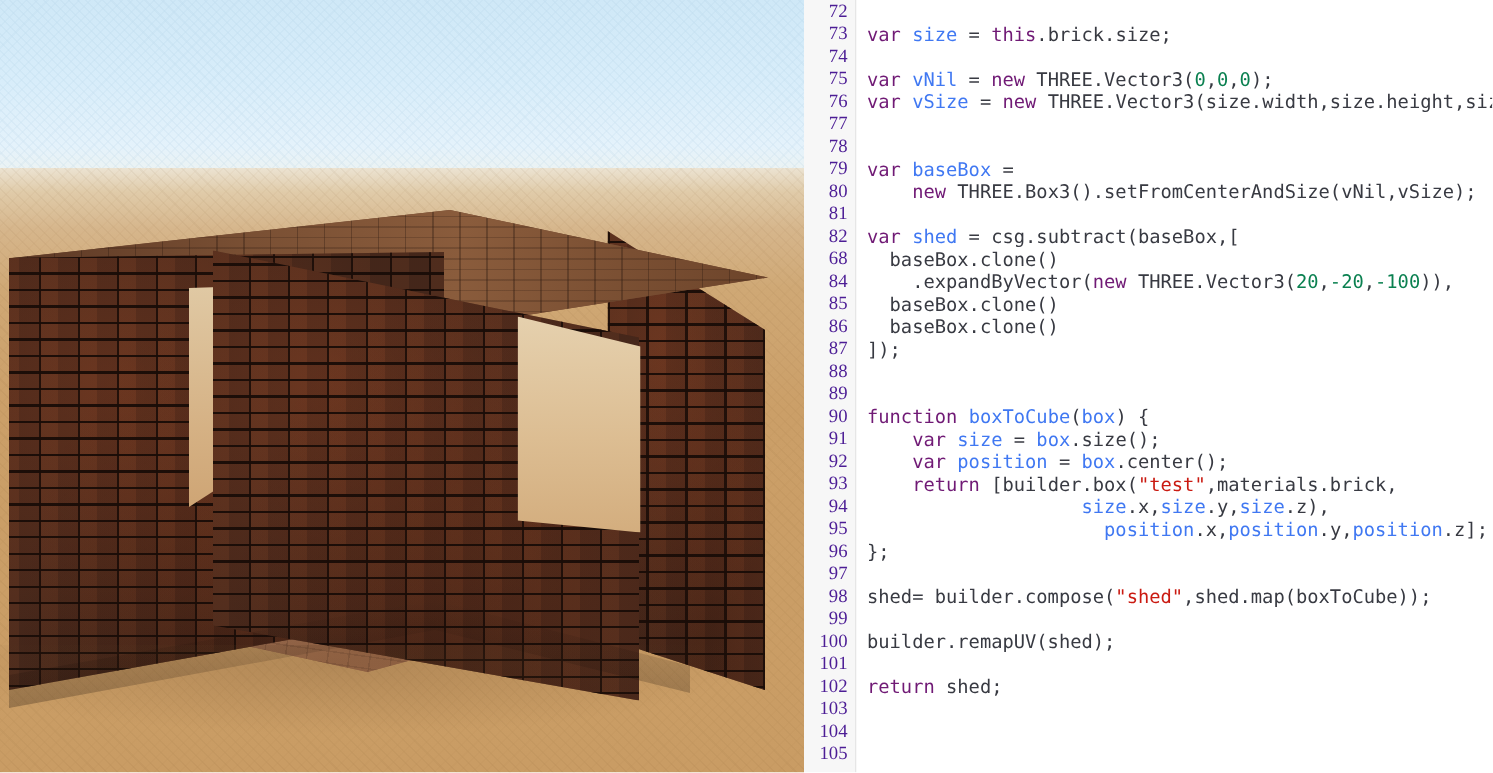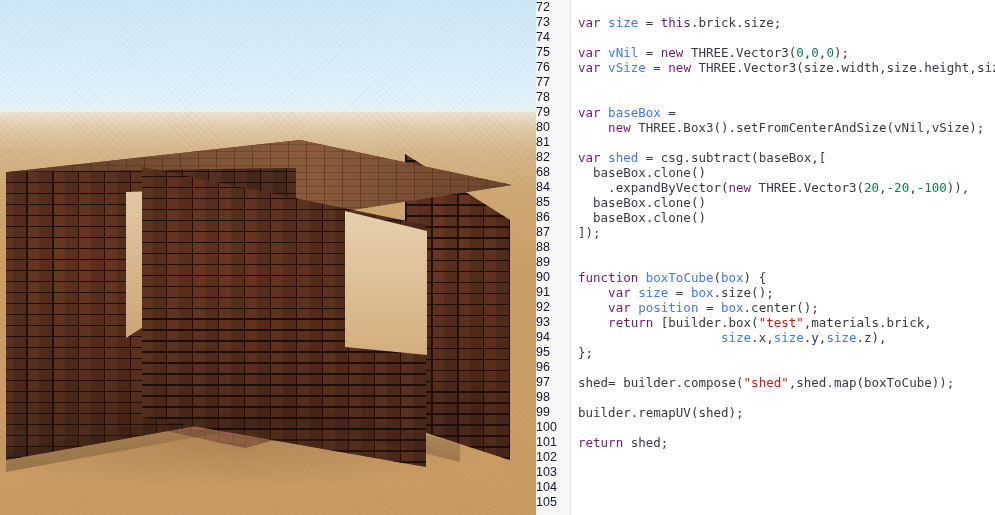--- a/index.html
+++ b/index.html
@@ -53,23 +53,23 @@
       linear-gradient(110deg,#b08264 0%,#9c6a4a 45%,#8d5c3f 100%);
   }
 
   .poly{position:absolute;}
 
   
   #editor{position:relative;flex:1 1 auto;height:515px;background:#ffffff;overflow:hidden;
           display:flex;}
   #gutter{flex:0 0 34px;background:#f7f7f7;height:515px;position:relative;
           border-right:1px solid #e6e6e6;}
-  #gutter .lno{height:15px;line-height:15px;font-size:12.5px;color:#0f172a;
-               text-align:left;padding-right:5px;
-               font-family:Liberation Sans, sans-serif;}
+  #gutter .lno{height:15px;line-height:15px;font-size:12.5px;color:#4c1d95;
+               text-align:right;padding-right:5px;
+               font-family:Liberation Serif, serif;}
   #codearea{flex:1 1 auto;position:relative;height:515px;overflow:hidden;
             padding-left:7px;background:#ffffff;}
   #codearea .cl{height:15px;line-height:15px;font-size:12.5px;white-space:pre;
                 color:#383a42;
                 font-family:"DejaVu Sans Mono","Liberation Mono",monospace;}
   .kw{color:#701a75;}
   .var{color:#4078f2;}
   .num{color:#0a8050;}
   .str{color:#ca1a11;}
   .pl{color:#383a42;}
@@ -170,20 +170,21 @@
         <div class="cl"><span class="pl">  baseBox.clone()</span></div>
         <div class="cl"><span class="pl">  baseBox.clone()</span></div>
         <div class="cl"><span class="pl">]);</span></div>
         <div class="cl">&nbsp;</div>
         <div class="cl">&nbsp;</div>
         <div class="cl"><span class="kw">function</span><span class="pl"> </span><span class="var">boxToCube</span><span class="pl">(</span><span class="var">box</span><span class="pl">) {</span></div>
         <div class="cl"><span class="pl">    </span><span class="kw">var</span><span class="pl"> </span><span class="var">size</span><span class="pl"> = </span><span class="var">box</span><span class="pl">.size();</span></div>
         <div class="cl"><span class="pl">    </span><span class="kw">var</span><span class="pl"> </span><span class="var">position</span><span class="pl"> = </span><span class="var">box</span><span class="pl">.center();</span></div>
         <div class="cl"><span class="pl">    </span><span class="kw">return</span><span class="pl"> [builder.box(</span><span class="str">"test"</span><span class="pl">,materials.brick,</span></div>
         <div class="cl"><span class="pl">                   </span><span class="var">size</span><span class="pl">.x,</span><span class="var">size</span><span class="pl">.y,</span><span class="var">size</span><span class="pl">.z),</span></div>
+        <div class="cl"><span class="pl">                     </span><span class="var">position</span><span class="pl">.x,</span><span class="var">position</span><span class="pl">.y,</span><span class="var">position</span><span class="pl">.z];</span></div>
         <div class="cl"><span class="pl">};</span></div>
         <div class="cl">&nbsp;</div>
         <div class="cl"><span class="pl">shed= builder.compose(</span><span class="str">"shed"</span><span class="pl">,shed.map(boxToCube));</span></div>
         <div class="cl">&nbsp;</div>
         <div class="cl"><span class="pl">builder.remapUV(shed);</span></div>
         <div class="cl">&nbsp;</div>
         <div class="cl"><span class="kw">return</span><span class="pl"> shed;</span></div>
       </div>
   </div>
 

